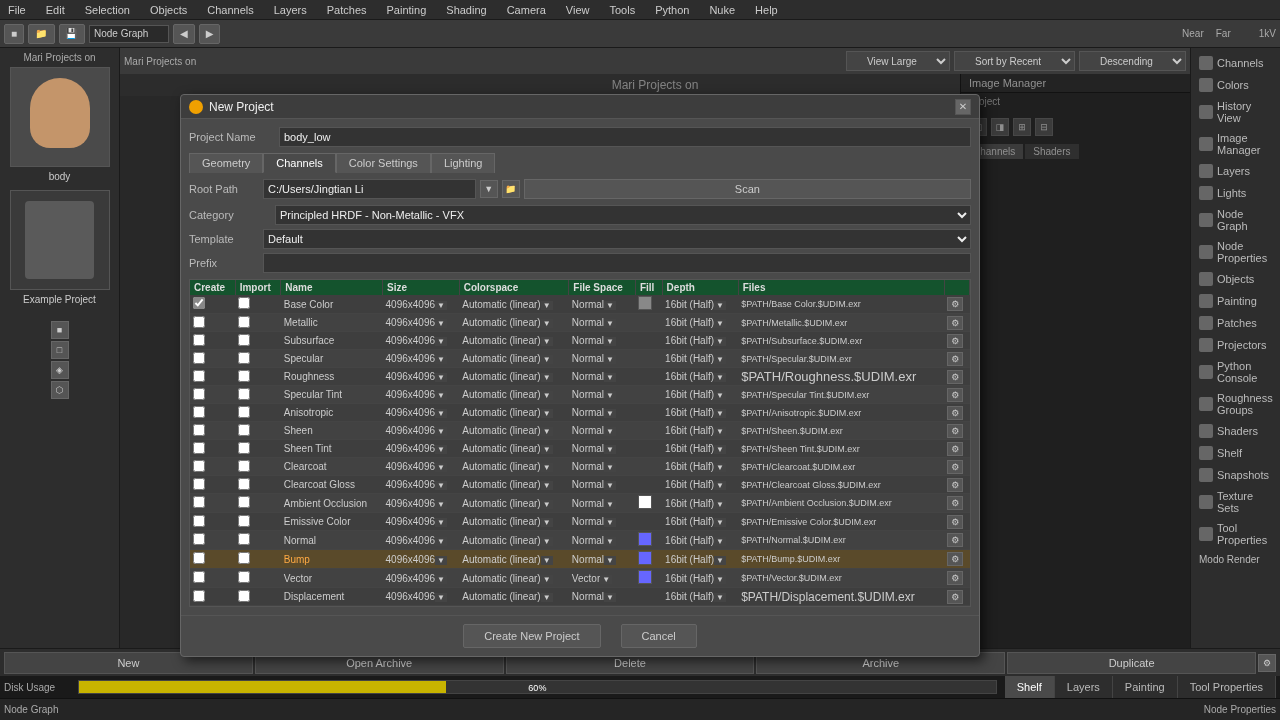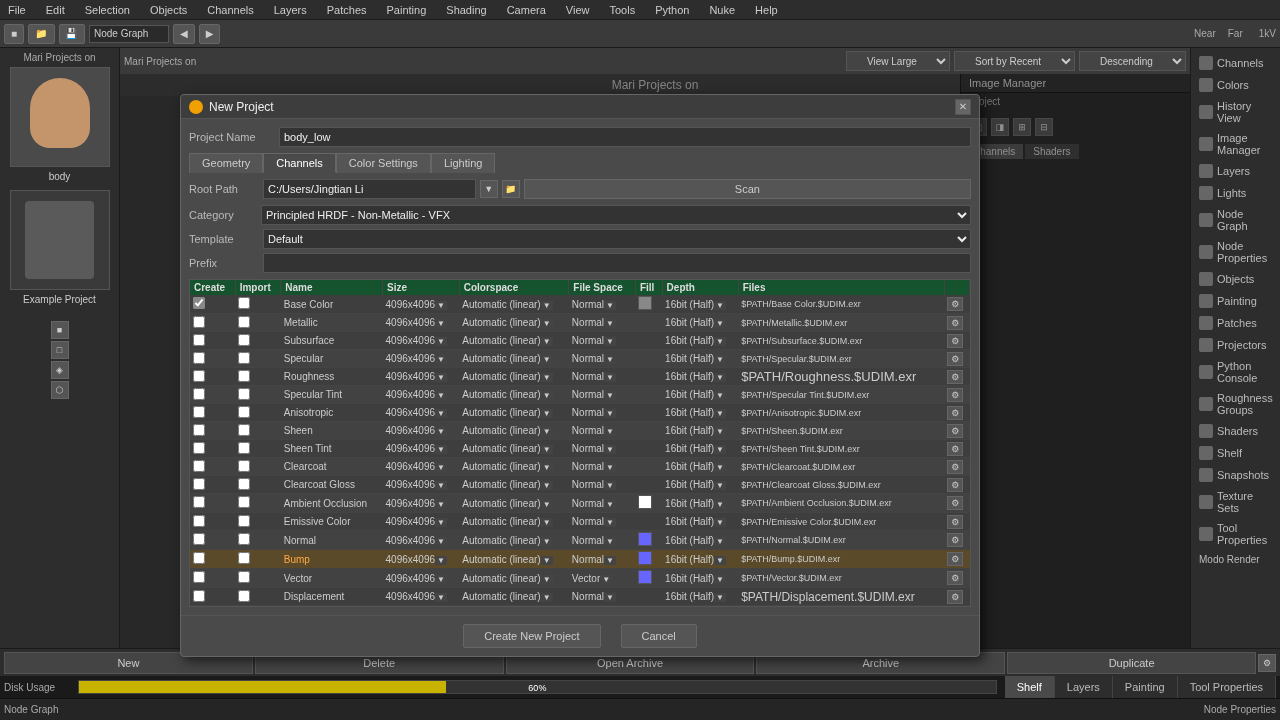--- a/index.html
+++ b/index.html
@@ -241,21 +241,21 @@
       padding: 0 20px;
       font-size: 11px;
       cursor: pointer;
       flex: 2;
       text-align: center;
     }
     .category-row {
       display: flex;
       align-items: center;
       margin-bottom: 4px;
-      gap: 2px;
+      gap: 16px;
     }
     .category-label {
       width: 70px;
       color: #bbb;
       font-size: 11px;
     }
     .category-select {
       flex: 1;
       background: #333;
       border: 1px solid #555;
@@ -538,21 +538,21 @@
 <div class="toolbar">
   <button class="toolbar-btn">■</button>
   <button class="toolbar-btn">📁</button>
   <button class="toolbar-btn">💾</button>
   <input class="toolbar-input" value="Node Graph" style="">
   <button class="toolbar-btn">◀</button>
   <button class="toolbar-btn">▶</button>
   <span style="flex:1"></span>
   <span style="color:#aaa;font-size:10px;">Near</span>
   <span style="color:#aaa;font-size:10px;margin-left:8px;">Far</span>
-  <span style="color:#aaa;font-size:10px;margin-left:12px;">1kV</span>
+  <span style="color:#aaa;font-size:10px;margin-left:24px;">1kV</span>
 </div>
 
 <div class="main-layout">
 
   <div class="left-sidebar">
     <div class="sidebar-label">Mari Projects on</div>
     <div class="avatar-container">
       <div class="avatar-head"></div>
     </div>
     <div class="avatar-label">body</div>
@@ -967,22 +967,22 @@
 
     <div class="right-sidebar-item">
       <span style="font-size:10px;">Modo Render</span>
     </div>
   </div>
 
 </div>
 
 <div class="bottom-toolbar">
   <button class="bottom-btn">New</button>
+  <button class="bottom-btn">Open Archive</button>
   <button class="bottom-btn">Delete</button>
-  <button class="bottom-btn">Open Archive</button>
   <button class="bottom-btn">Archive</button>
   <button class="bottom-btn">Duplicate</button>
   <div class="small-icon-btn">⚙</div>
 </div>
 
 <div class="disk-usage-bar-container">
   <span class="disk-label">Disk Usage</span>
   <div class="disk-bar-wrapper">
     <div class="disk-bar-fill"></div>
     <span class="disk-bar-percent">60%</span>

